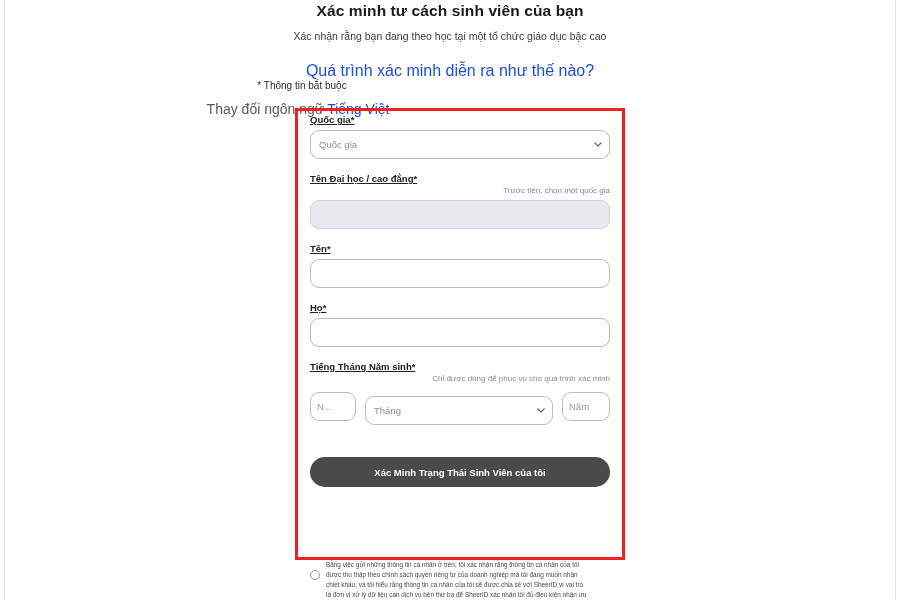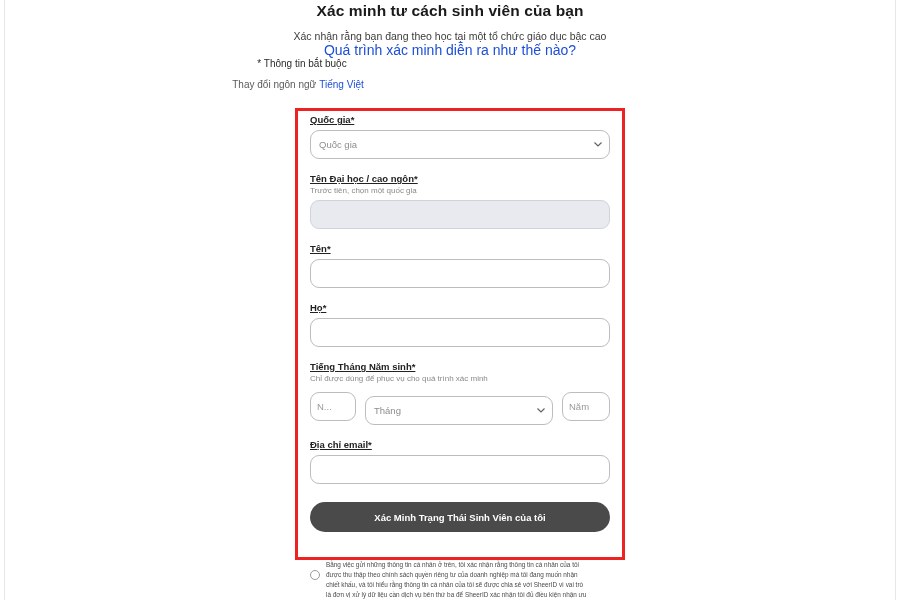--- a/index.html
+++ b/index.html
@@ -39,36 +39,36 @@
     margin-top: 2px;
     letter-spacing: .1px;
   }
   .subtitle {
     font-size: 10.5px;
     color: #3c3c3c;
     margin-top: 10px;
     text-align: center;
   }
   .help-link {
-    font-size: 14px;
+    font-size: 16px;
     color: #1d4ed8;
-    margin-top: 0;
+    margin-top: 20px;
     text-decoration: none;
     cursor: pointer;
   }
 
   .required-note {
     font-size: 10px;
     color: #2b2b2b;
     align-self: center;
     position: relative;
     left: -148px;
   }
   .lang-row {
-    font-size: 10px;
+    font-size: 14px;
     color: #5a5a5a;
     margin-top: 10px;
     align-self: center;
     position: relative;
     left: -152px;
   }
   .lang-link {
     color: #1d4ed8;
     margin-left: 3px;
     cursor: pointer;
@@ -99,20 +99,21 @@
     color: #222;
     font-weight: bold;
     margin-bottom: 5px;
     text-decoration: underline;
   }
   .hint {
     font-size: 8px;
     color: #8a8a8a;
     margin-top: -3px;
     margin-bottom: 5px;
+    text-align: right;
   }
 
   .input, .select, .disabled-input {
     width: 100%;
     height: 29px;
     border: 1px solid #bdbdbd;
     border-radius: 9px;
     background: #ffffff;
     font-size: 9.5px;
     color: #333;
@@ -216,21 +217,21 @@
           <svg width="8" height="8" viewBox="0 0 8 8">
               <path d="M0.5 1.5 L4 5 L7.5 1.5" fill="none" stroke="#5f6368" stroke-width="1.2"></path>
             </svg>
         </span>
       </div>
     </div>
 
     <div class="spacer-14"></div>
 
     <div class="field">
-      <div class="label">Tên Đại học / cao ngôn*</div>
+      <div class="label">Tên Đại học / cao đẳng*</div>
       <div class="hint">Trước tiên, chọn một quốc gia</div>
       <input class="disabled-input" type="text" disabled="" value="" style="">
     </div>
 
     <div class="spacer-14"></div>
 
     <div class="field">
       <div class="label">Tên*</div>
       <input class="input" type="text" value="" style="">
     </div>
@@ -262,24 +263,20 @@
           </div>
         </div>
         <div class="dob-year">
           <input class="input" type="text" placeholder="Năm" style="">
         </div>
       </div>
     </div>
 
     <div class="spacer-14"></div>
 
-    <div class="field">
-      <div class="label">Địa chỉ email*</div>
-      <input class="input" type="text" value="" style="">
-    </div>
 
     <button class="submit" type="submit">Xác Minh Trạng Thái Sinh Viên của tôi</button>
   </form>
 
   <div class="consent">
     <div class="consent-check"></div>
     <div class="consent-text">
       <span>Bằng việc gửi những thông tin cá nhân ở trên, tôi xác nhận rằng thông tin cá nhân của tôi</span>
       <span>được thu thập theo chính sách quyền riêng tư của doanh nghiệp mà tôi đang muốn nhận</span>
       <span>chiết khấu, và tôi hiểu rằng thông tin cá nhân của tôi sẽ được chia sẻ với SheerID vì vai trò</span>

